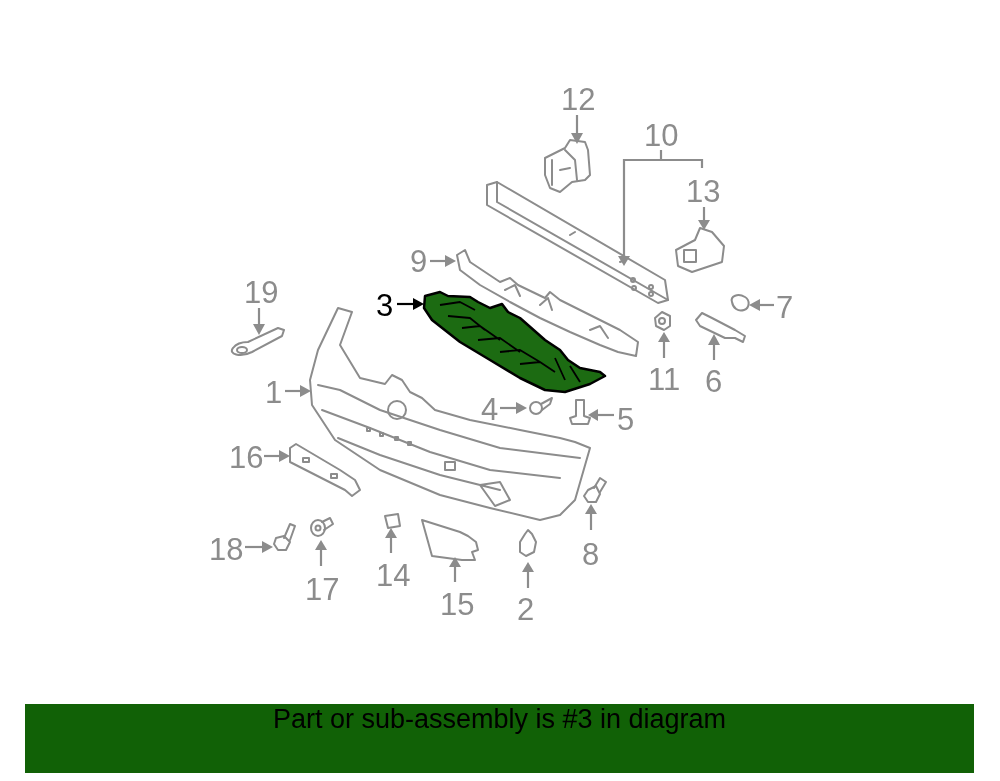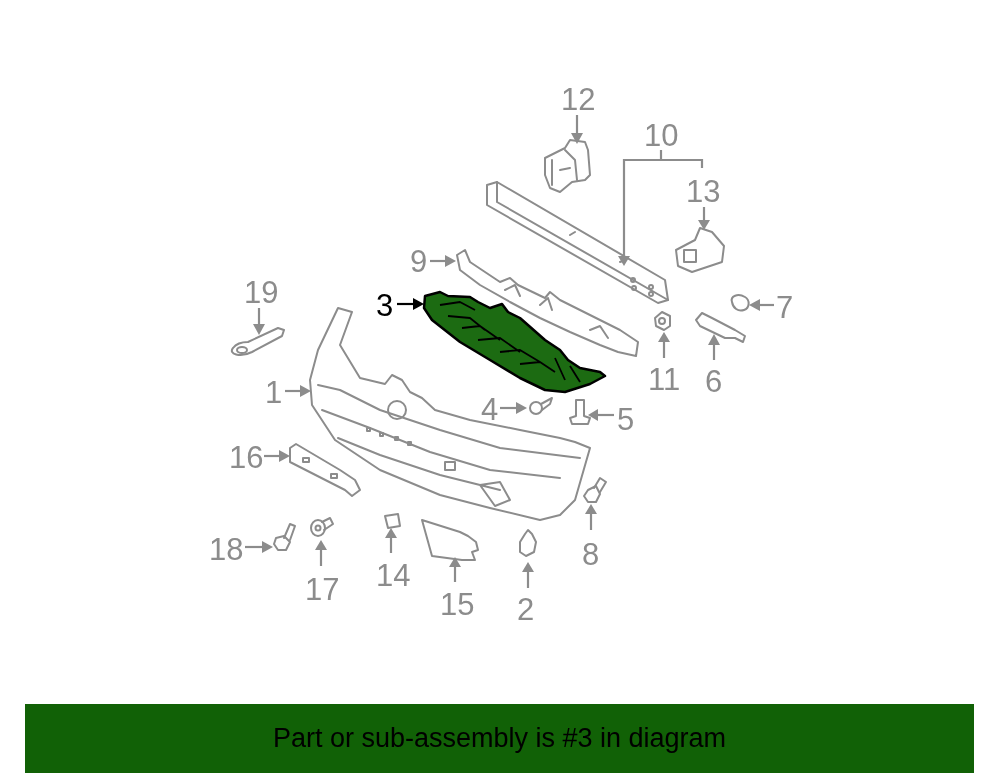--- a/index.html
+++ b/index.html
@@ -12,21 +12,21 @@
   .lbl { fill: #8c8c8c; font-family: "Liberation Sans", sans-serif; font-size: 31px; }
   .lbl-hi { fill: #000000; font-family: "Liberation Sans", sans-serif; font-size: 31px; }
   .arrow-hi { stroke: #000000; stroke-width: 2.2; fill: none; }
   .arrowhead-hi { fill: #000000; }
   .hl { fill: #1c6b12; stroke: #000000; stroke-width: 2.5; stroke-linejoin: round; }
   .hl-detail { fill: none; stroke: #000000; stroke-width: 1.8; stroke-linejoin: round; }
   #banner {
     position: absolute; left: 25px; top: 704px; width: 949px; height: 69px;
     background: #116106; color: #000000; text-align: center;
     font-family: "Liberation Sans", sans-serif; font-size: 27px; line-height: 31px;
-    display: flex; flex-direction: column; justify-content: center;
+    display: flex; flex-direction: row; justify-content: center;
   }
 </style>
 </head>
 <body>
 
 <svg id="diagram" viewBox="0 0 1000 700" xmlns="http://www.w3.org/2000/svg">
 
   <g>
     <path class="part-fill" d="M545 158 L565 148 L570 140 L585 142 L588 150 L590 175 L585 180 L572 182 L560 192 L550 188 L545 175 Z"></path>
     <path class="part" d="M552 160 L552 185 M565 150 L575 160 L577 180 M560 170 L570 168"></path>

